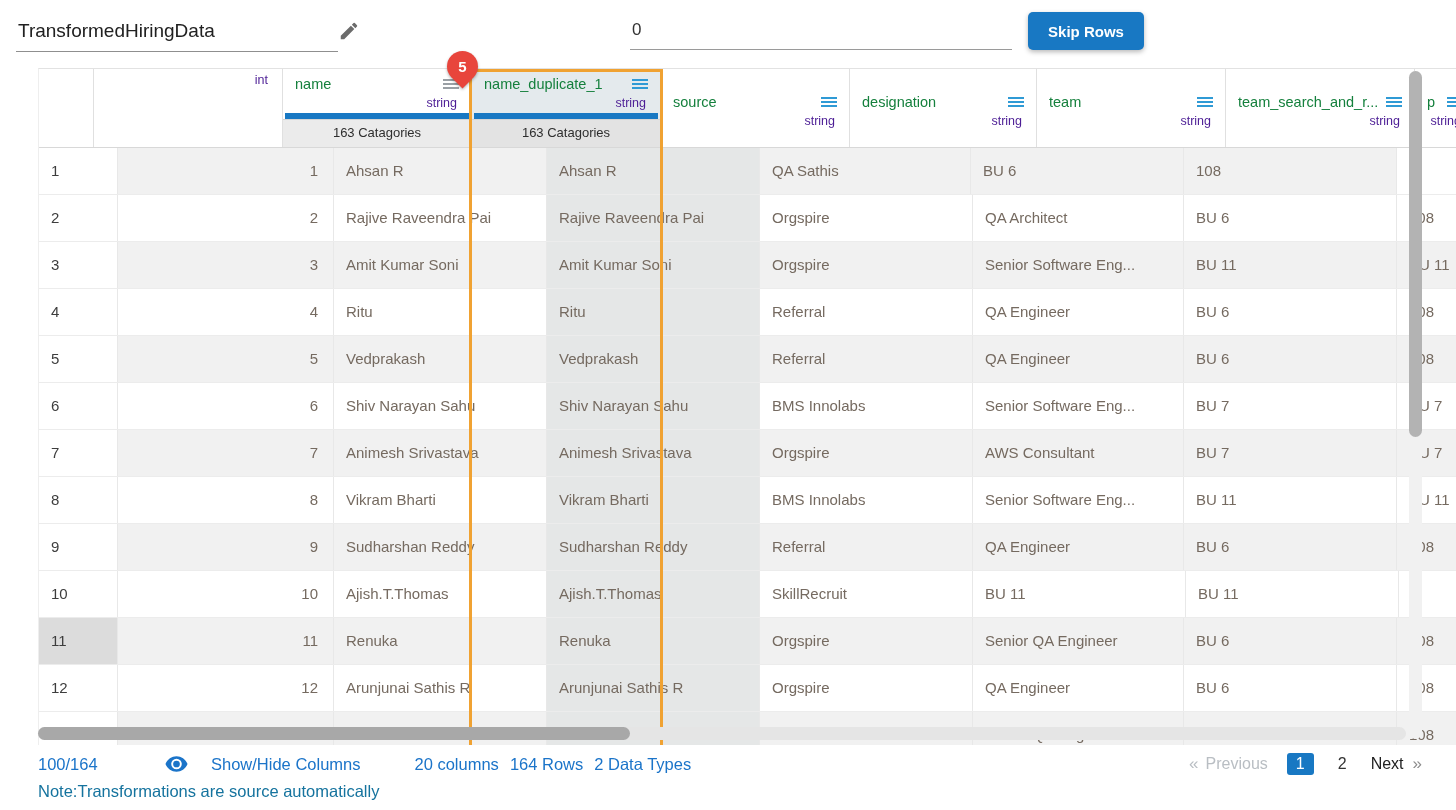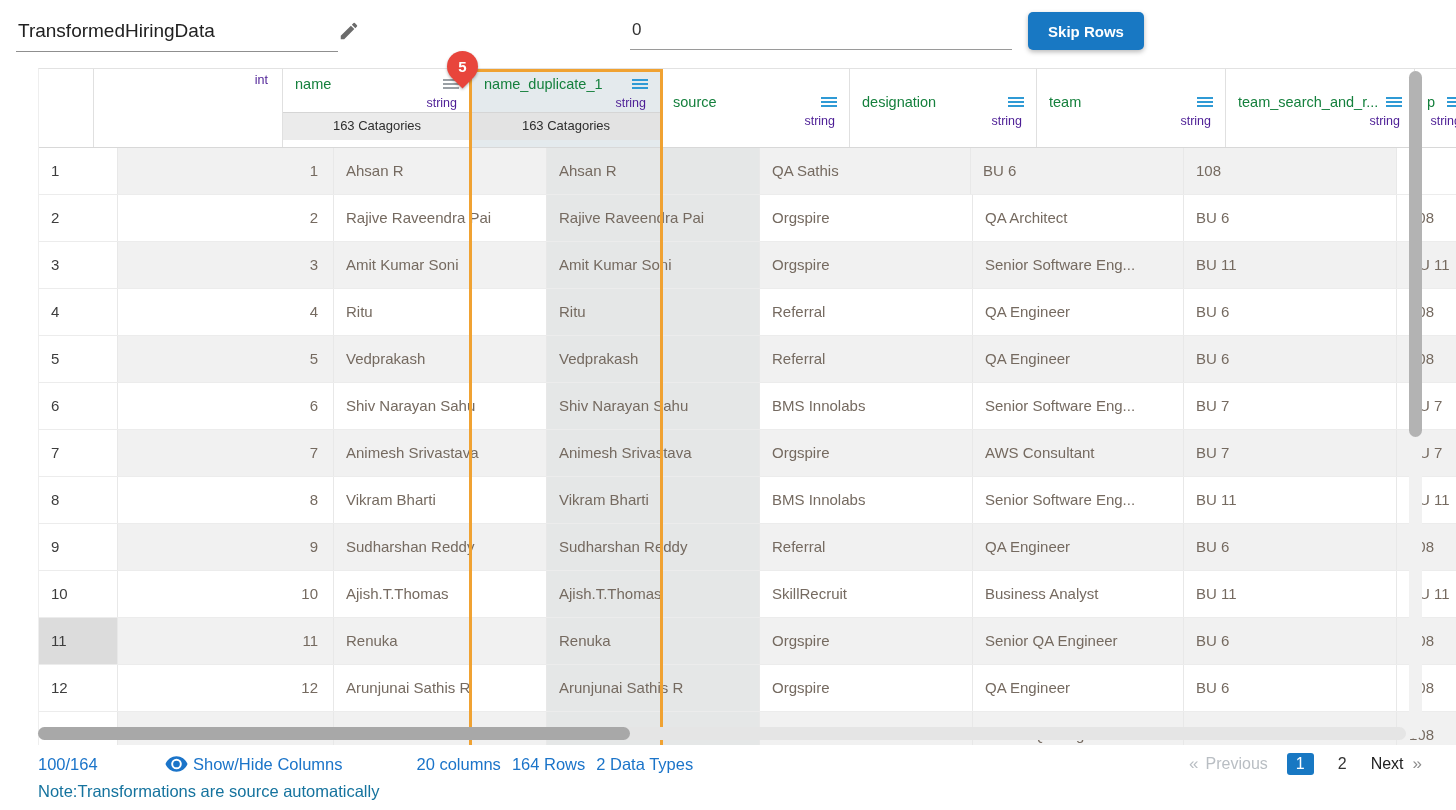--- a/index.html
+++ b/index.html
@@ -16,21 +16,21 @@
   .thead{display:flex;height:78px;background:#fff;border-bottom:1px solid #d8d8d8;}
   .hcell{position:relative;flex:none;border-right:1px solid #e0e0e0;background:#fff;}
   .hcell.hl-head{background:#e4eaed;}
   .hname-row{display:flex;justify-content:space-between;align-items:center;padding:25px 12px 0;}
   .with-cat .hname-row{padding-top:7px;}
   .hname{font-size:14.5px;color:#15803d;white-space:nowrap;overflow:hidden;}
   .hmenu{width:16px;height:10px;flex:none;margin-left:6px;background:linear-gradient(#2f9ad5 0 2px,transparent 2px 4px,#2f9ad5 4px 6px,transparent 6px 8px,#2f9ad5 8px 10px);cursor:pointer;}
   .hmenu.muted{background:linear-gradient(#9aa0a5 0 2px,transparent 2px 4px,#9aa0a5 4px 6px,transparent 6px 8px,#9aa0a5 8px 10px);}
   .htype{text-align:right;padding:4px 14px 0;font-size:12.5px;color:#4c1d95;}
   .hbar{position:absolute;left:2px;right:2px;bottom:27px;height:7px;background:#1878c3;}
-  .hcat{position:absolute;left:0;right:0;bottom:7px;height:27px;line-height:26px;text-align:center;font-size:13px;color:#2e2e2e;background:#ebebeb;border-top:1px solid #d5d5d5;}
+  .hcat{position:absolute;left:0;right:0;bottom:0;height:27px;line-height:26px;text-align:center;font-size:13px;color:#2e2e2e;background:#ebebeb;border-top:1px solid #d5d5d5;}
   .hl-head .hcat{background:#e3e3e3;}
   .trow{display:flex;height:46px;border-bottom:1px solid #ececec;background:#fff;}
   .cell{flex:none;padding:0 12px;line-height:45px;font-size:15px;color:#756a60;border-right:1px solid #e8e8e8;white-space:nowrap;overflow:hidden;}
   .trow.stripe .cell{background:#f1f1f1;}
   .cell.right{text-align:right;padding-right:15px;}
   .trow .cell.hl,.trow.stripe .cell.hl{background:#e5e7e7;}
   .trow .cell.rownum,.trow.stripe .cell.rownum{background:#fff;color:#3d3d3d;}
   .trow .cell.rownum.selected,.trow.stripe .cell.rownum.selected{background:#dcdcdc;}
   .col-highlight{position:absolute;left:430px;top:0;width:188px;height:676px;border:3px solid #f0a232;pointer-events:none;z-index:5;}
 
@@ -40,21 +40,21 @@
 
   
   .hscroll{position:absolute;left:38px;top:727px;width:1368px;height:13px;background:#e5e5e5;border-radius:7px;z-index:6;}
   .hthumb{width:592px;height:13px;background:#a8a8a8;border-radius:7px;}
   .vscroll{position:absolute;left:1409px;top:71px;width:13px;height:668px;background:#f1f1f1;border-radius:7px;z-index:6;}
   .vthumb{width:13px;height:366px;background:#b3b3b3;border-radius:7px;}
 
   
   .footer{position:absolute;left:38px;top:748px;width:1406px;height:32px;display:flex;align-items:center;font-size:16.5px;color:#1b74c9;}
   .count{min-width:127px;}
-  .showhide{display:flex;align-items:center;gap:5px;margin-right:74px;cursor:pointer;}
+  .showhide{display:flex;align-items:center;gap:23px;margin-right:54px;cursor:pointer;}
   .stat{margin-right:11px;}
   .pagination{margin-left:auto;display:flex;align-items:center;padding-right:22px;font-size:16px;}
   .pg-prev-sym{color:#b9bec3;margin-right:7px;font-size:17px;}
   .pg-prev{color:#b9bec3;margin-right:19px;}
   .pg-page{padding:2px 9px;margin-right:15px;color:#333;cursor:pointer;border-radius:3px;}
   .pg-page.active{background:#1878c3;color:#fff;}
   .pg-next{color:#222;margin-right:9px;cursor:pointer;}
   .pg-next-sym{color:#8d8d8d;font-size:17px;}
   .note{position:absolute;left:38px;top:782px;font-size:16.5px;color:#15739e;}
 </style>
@@ -219,21 +219,20 @@
         <div class="cell" style="width: 186px;">QA Engineer</div>
         <div class="cell" style="width: 188px;">BU 6</div>
         <div class="cell" style="width: 188px;">108</div>
       </div>
       <div class="trow">
         <div class="cell rownum" style="width: 54px;">10</div>
         <div class="cell right" style="width: 188px;">10</div>
         <div class="cell" style="width: 188px;">Ajish.T.Thomas</div>
         <div class="cell hl" style="width: 188px;">Ajish.T.Thomas</div>
         <div class="cell" style="width: 188px;">SkillRecruit</div>
-        <div class="cell" style="width: 186px;">Business Analyst</div>
         <div class="cell" style="width: 188px;">BU 11</div>
         <div class="cell" style="width: 188px;">BU 11</div>
       </div>
       <div class="trow stripe">
         <div class="cell rownum selected" style="width: 54px;">11</div>
         <div class="cell right" style="width: 188px;">11</div>
         <div class="cell" style="width: 188px;">Renuka</div>
         <div class="cell hl" style="width: 188px;">Renuka</div>
         <div class="cell" style="width: 188px;">Orgspire</div>
         <div class="cell" style="width: 186px;">Senior QA Engineer</div>

